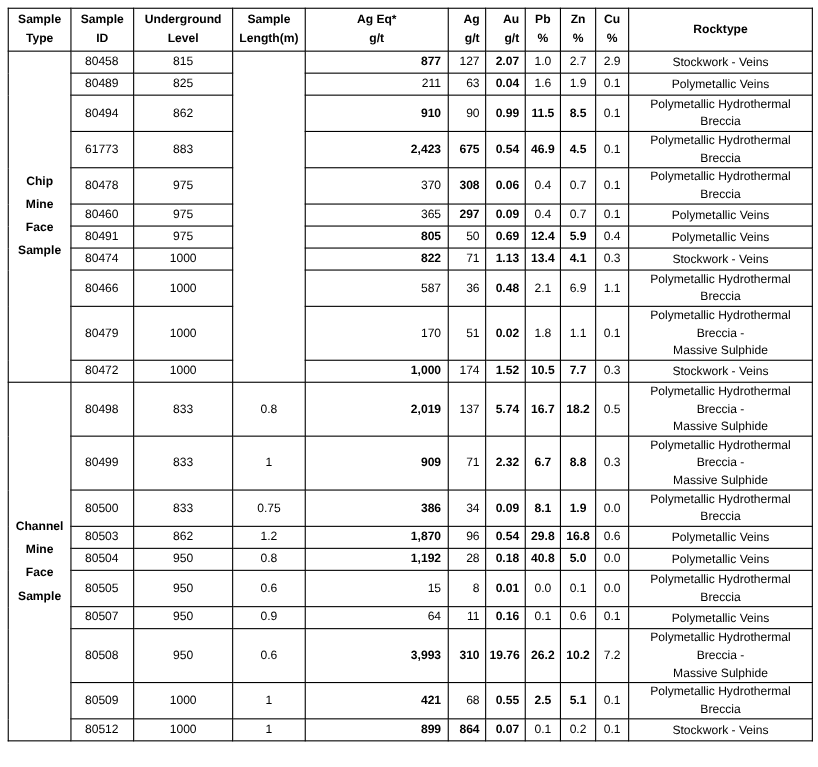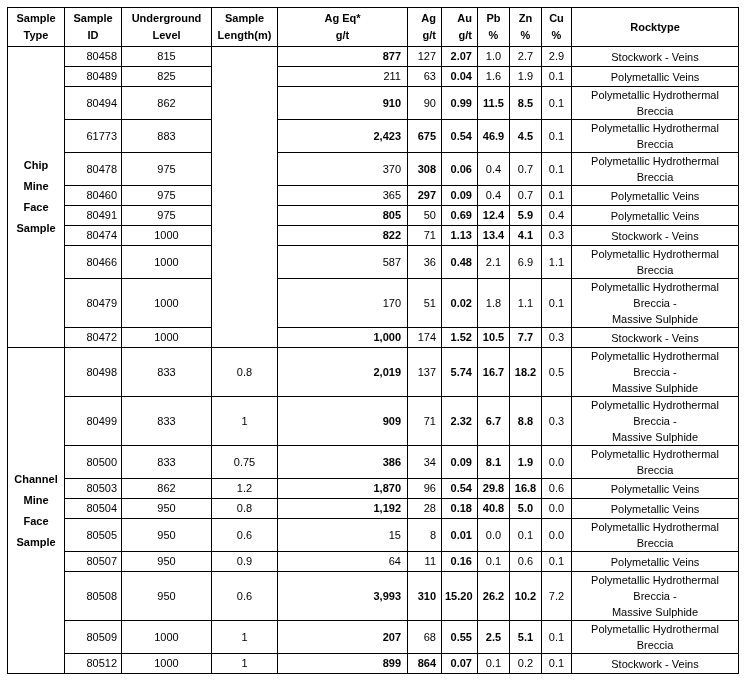--- a/index.html
+++ b/index.html
@@ -42,21 +42,21 @@
   thead th.c-ag, thead th.c-au { text-align: right; padding-right: 5px; }
 
   tbody td {
     height: 20px;
     text-align: center;
     vertical-align: middle;
     line-height: 15px;
   }
   tbody td.c-type { font-weight: bold; }
   tbody td.c-type div { line-height: 21px; }
-  tbody td.c-id   { text-align: right; padding-right: 4px; }
+  tbody td.c-id   { padding-right: 4px; }
   tbody td.c-ag_eq{ text-align: right; padding-right: 6px; }
   tbody td.c-ag   { text-align: right; padding-right: 5px; }
   tbody td.c-au   { text-align: right; padding-right: 5px; font-weight: bold; }
   tbody td.c-rocktype { line-height: 16px; }
   tbody td.b { font-weight: bold; margin-top: 16px; }
 </style>
 </head>
 <body>
 
 <div class="page">
@@ -340,31 +340,31 @@
           <td class="c-zn">0.6</td>
           <td class="c-cu">0.1</td>
           <td class="c-rocktype"><span>Polymetallic Veins</span></td>
         </tr>
         <tr>
           <td class="c-id">80508</td>
           <td class="c-level">950</td>
           <td class="c-length">0.6</td>
           <td class="c-ag_eq b">3,993</td>
           <td class="c-ag b">310</td>
-          <td class="c-au b">15.20</td>
+          <td class="c-au b">19.76</td>
           <td class="c-pb b">26.2</td>
           <td class="c-zn b">10.2</td>
           <td class="c-cu">7.2</td>
           <td class="c-rocktype"><span>Polymetallic Hydrothermal Breccia -</span><br><span>Massive Sulphide</span></td>
         </tr>
         <tr>
           <td class="c-id">80509</td>
           <td class="c-level">1000</td>
           <td class="c-length">1</td>
-          <td class="c-ag_eq b">207</td>
+          <td class="c-ag_eq b">421</td>
           <td class="c-ag">68</td>
           <td class="c-au">0.55</td>
           <td class="c-pb b">2.5</td>
           <td class="c-zn b">5.1</td>
           <td class="c-cu">0.1</td>
           <td class="c-rocktype"><span>Polymetallic Hydrothermal Breccia</span></td>
         </tr>
         <tr>
           <td class="c-id">80512</td>
           <td class="c-level">1000</td>

